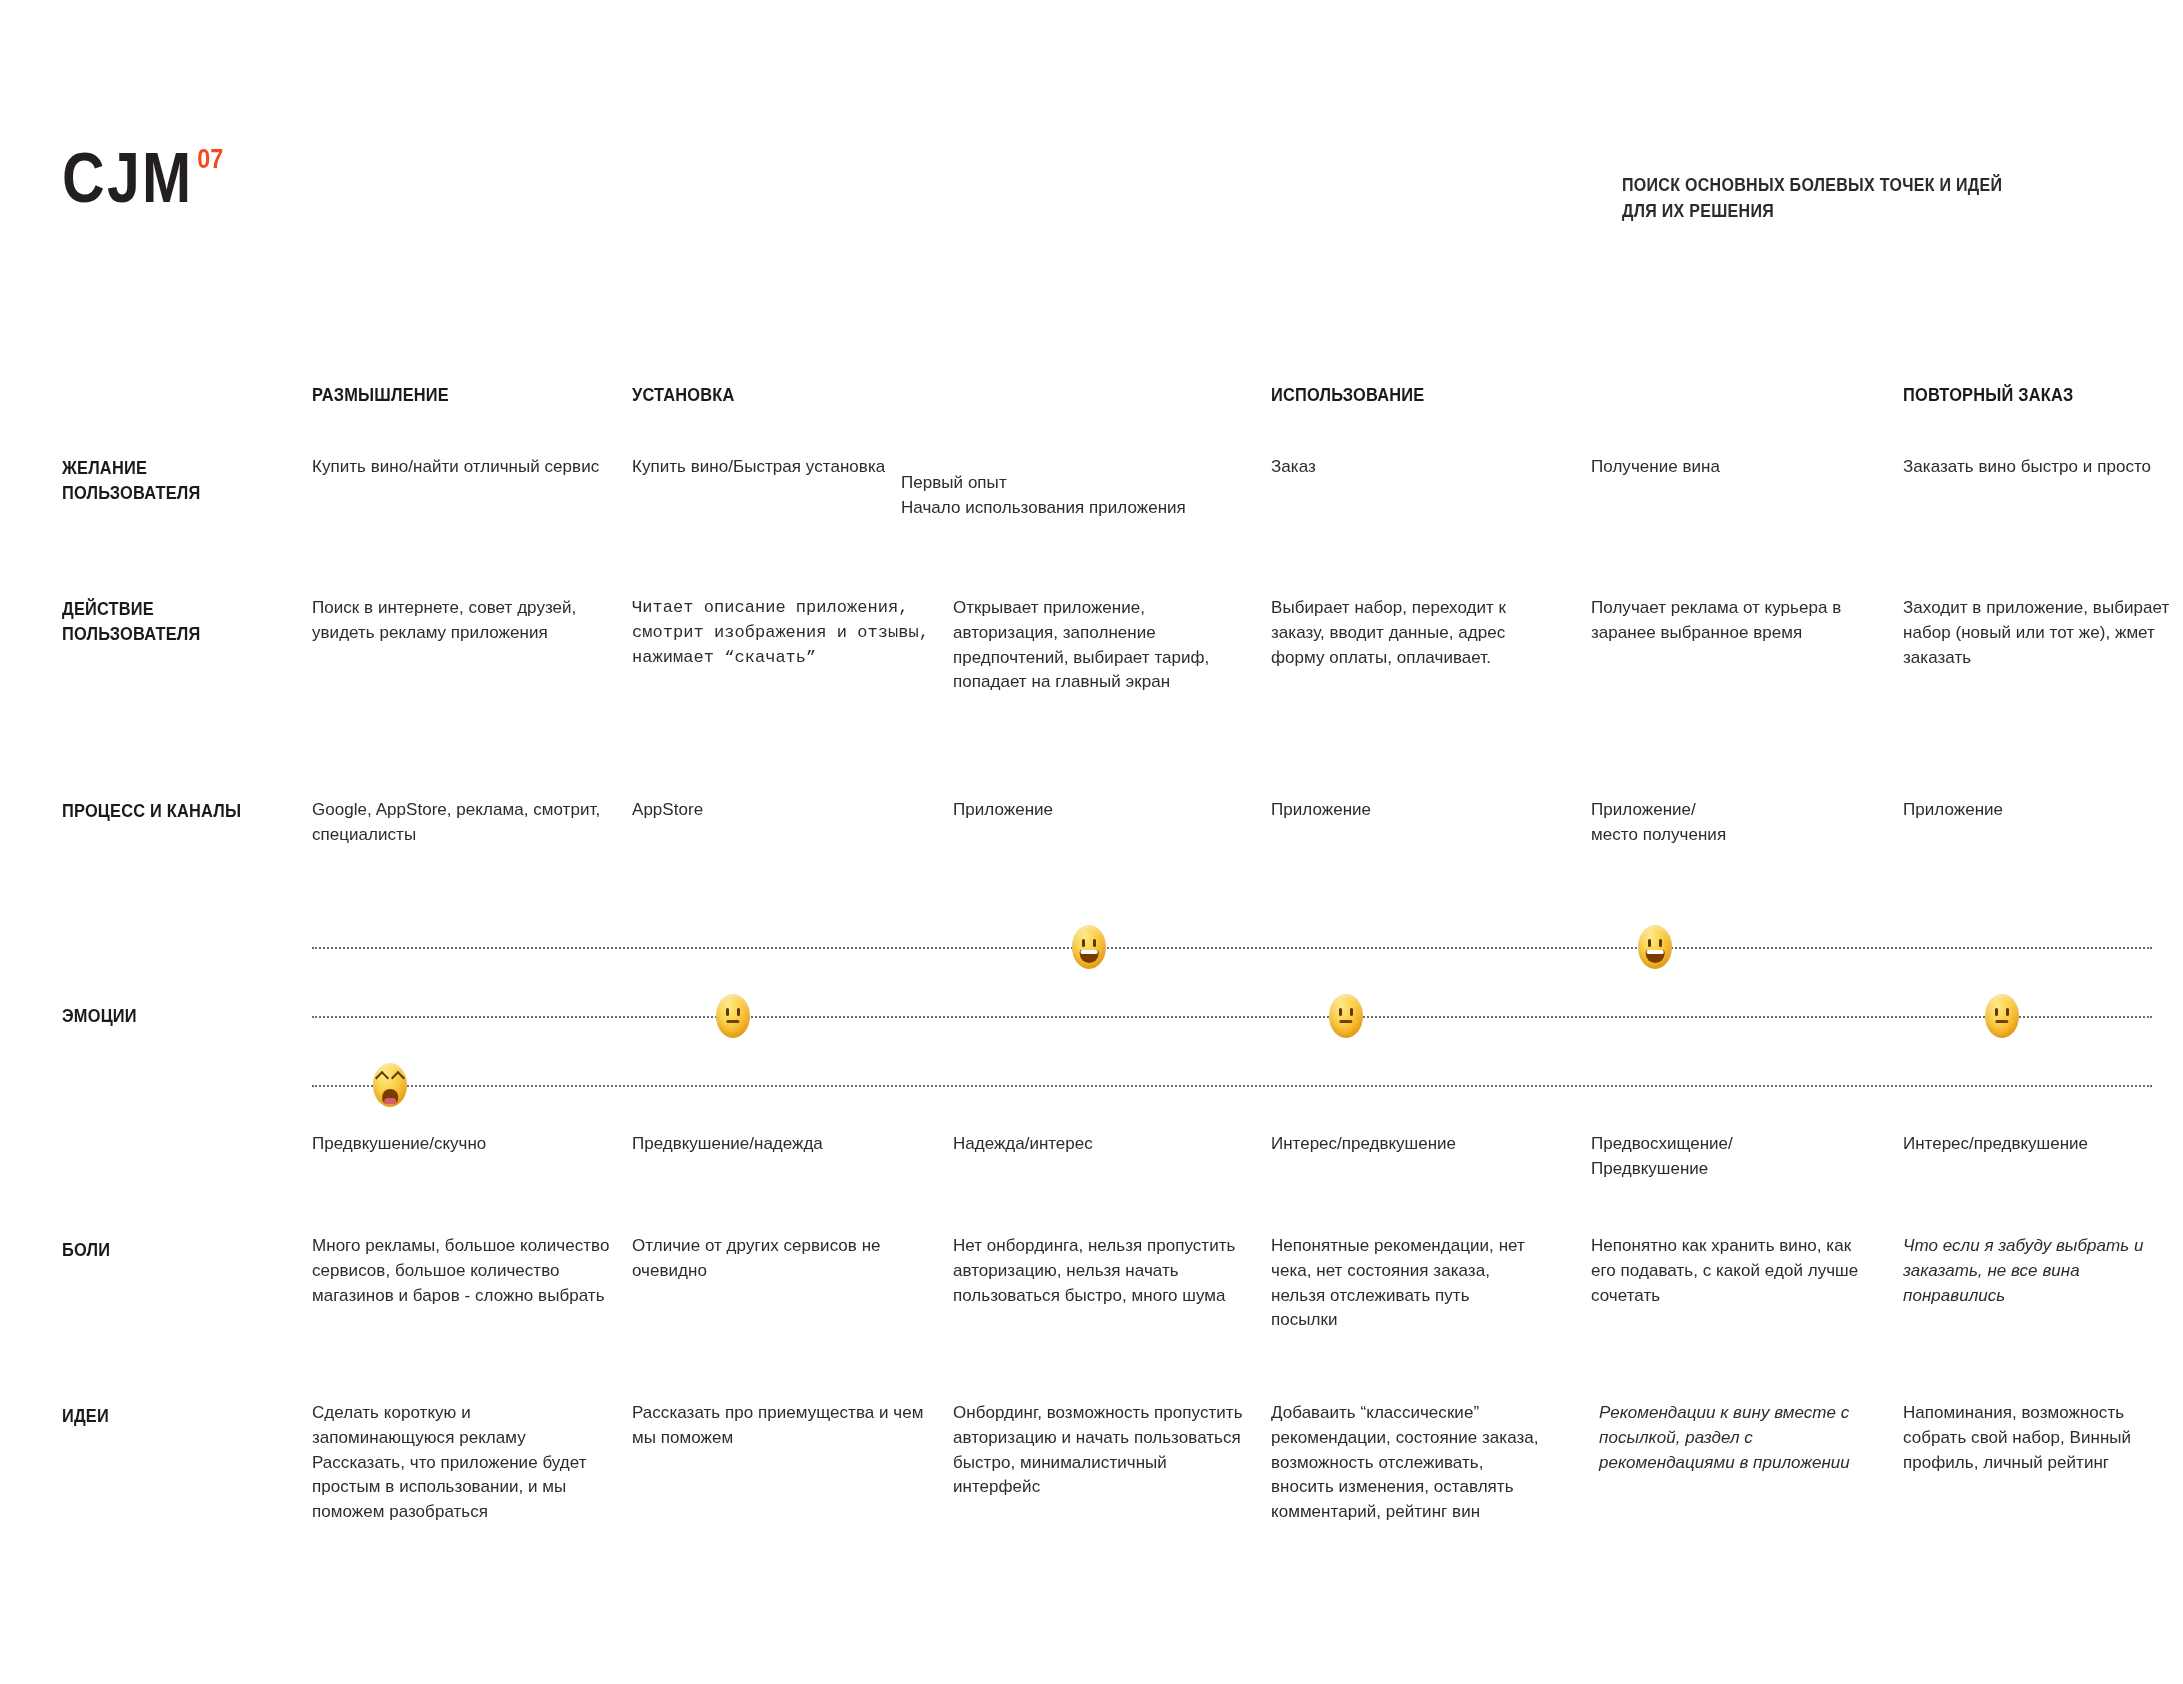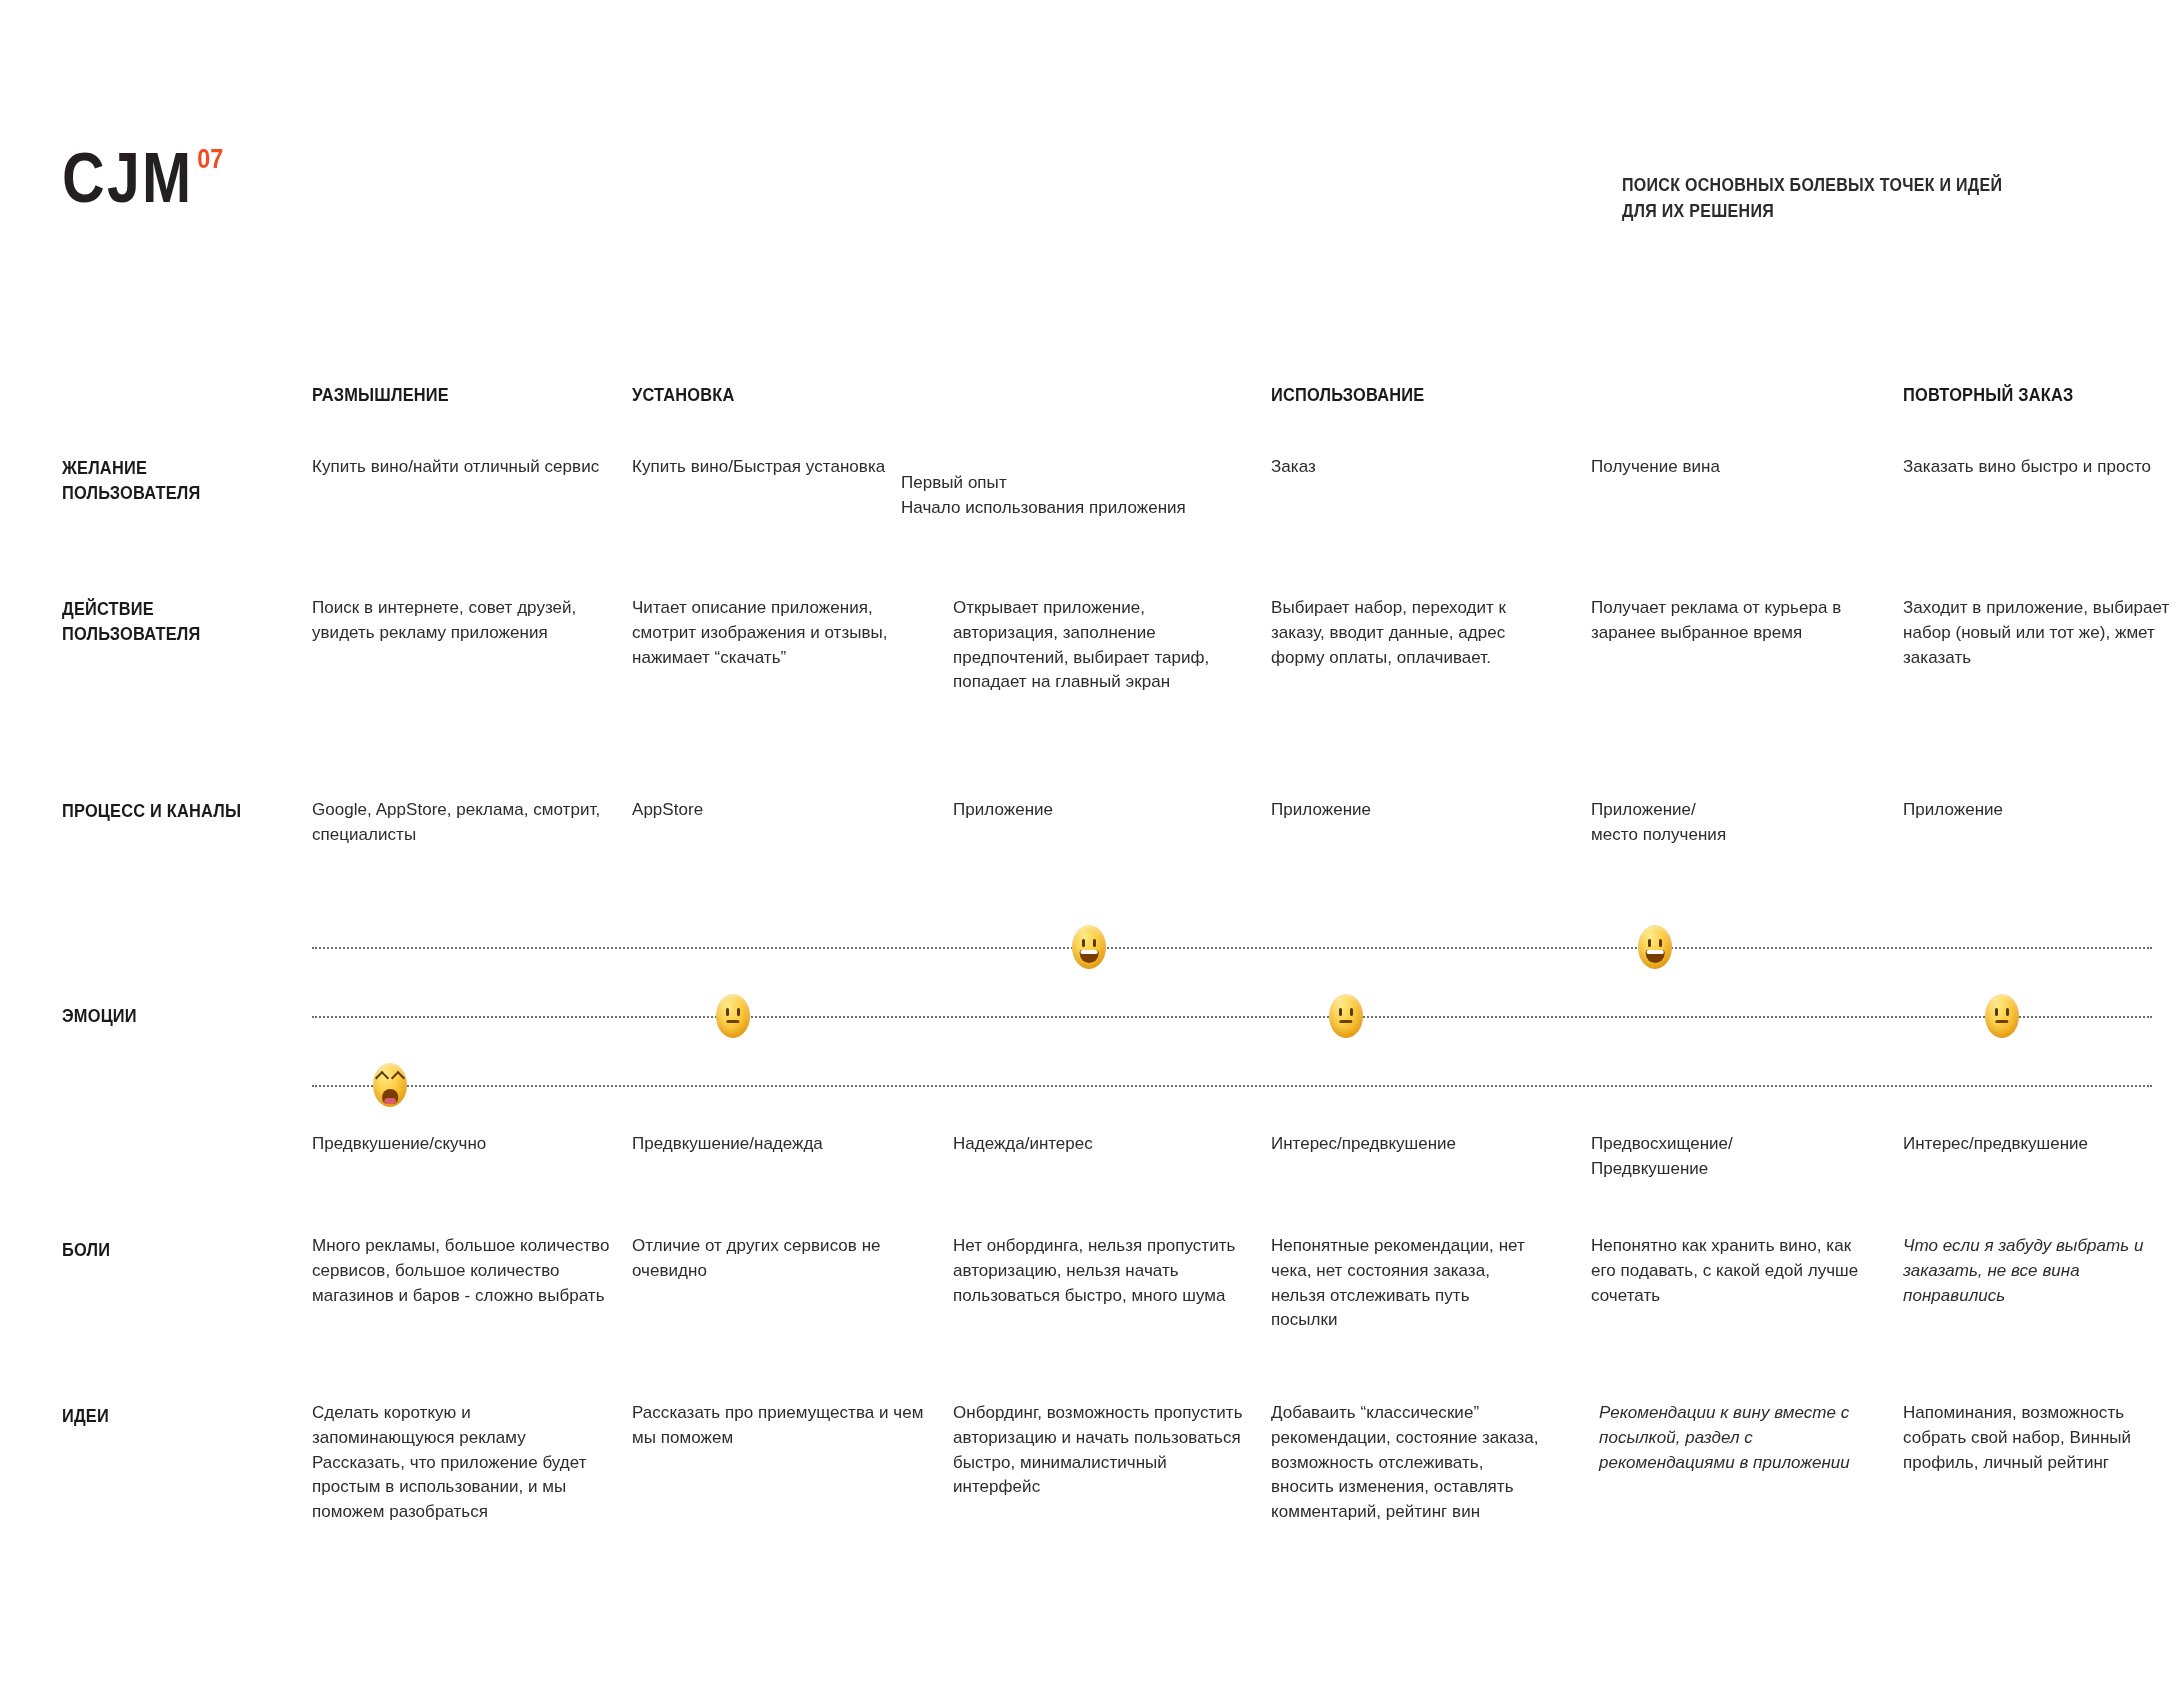--- a/index.html
+++ b/index.html
@@ -257,21 +257,21 @@
 Начало использования приложения</div>
     <div class="cell cell-w-d" style="left:1271px; top:455px;">Заказ</div>
     <div class="cell cell-w-e" style="left:1591px; top:455px;">Получение вина</div>
     <div class="cell cell-w-f" style="left:1903px; top:455px;">Заказать вино быстро и просто</div>
 
     <div class="row-label" style="top:597px;">
       <div>ДЕЙСТВИЕ</div>
       <div>ПОЛЬЗОВАТЕЛЯ</div>
     </div>
     <div class="cell cell-w-a" style="left:312px; top:596px;">Поиск в интернете, совет друзей, увидеть рекламу приложения</div>
-    <div class="cell cell-w-b" style="left:632px; top:596px;">Читает описание приложения, смотрит изображения и отзывы, нажимает “скачать”</div>
+    <div class="cell cell-w-b" style="left:632px; top:596px;font-family:Liberation Mono, monospace;">Читает описание приложения, смотрит изображения и отзывы, нажимает “скачать”</div>
     <div class="cell cell-w-c" style="left:953px; top:596px;">Открывает приложение, авторизация, заполнение предпочтений, выбирает тариф, попадает на главный экран</div>
     <div class="cell cell-w-d" style="left:1271px; top:596px;">Выбирает набор, переходит к заказу, вводит данные, адрес форму оплаты, оплачивает.</div>
     <div class="cell cell-w-e" style="left:1591px; top:596px;">Получает реклама от курьера в заранее выбранное время</div>
     <div class="cell cell-w-f" style="left:1903px; top:596px;">Заходит в приложение, выбирает набор (новый или тот же), жмет заказать</div>
 
     <div class="row-label" style="top:799px;">
       <div>ПРОЦЕСС И КАНАЛЫ</div>
     </div>
     <div class="cell cell-w-a" style="left:312px; top:798px;">Google, AppStore, реклама, смотрит, специалисты</div>
     <div class="cell cell-w-b" style="left:632px; top:798px;">AppStore</div>

